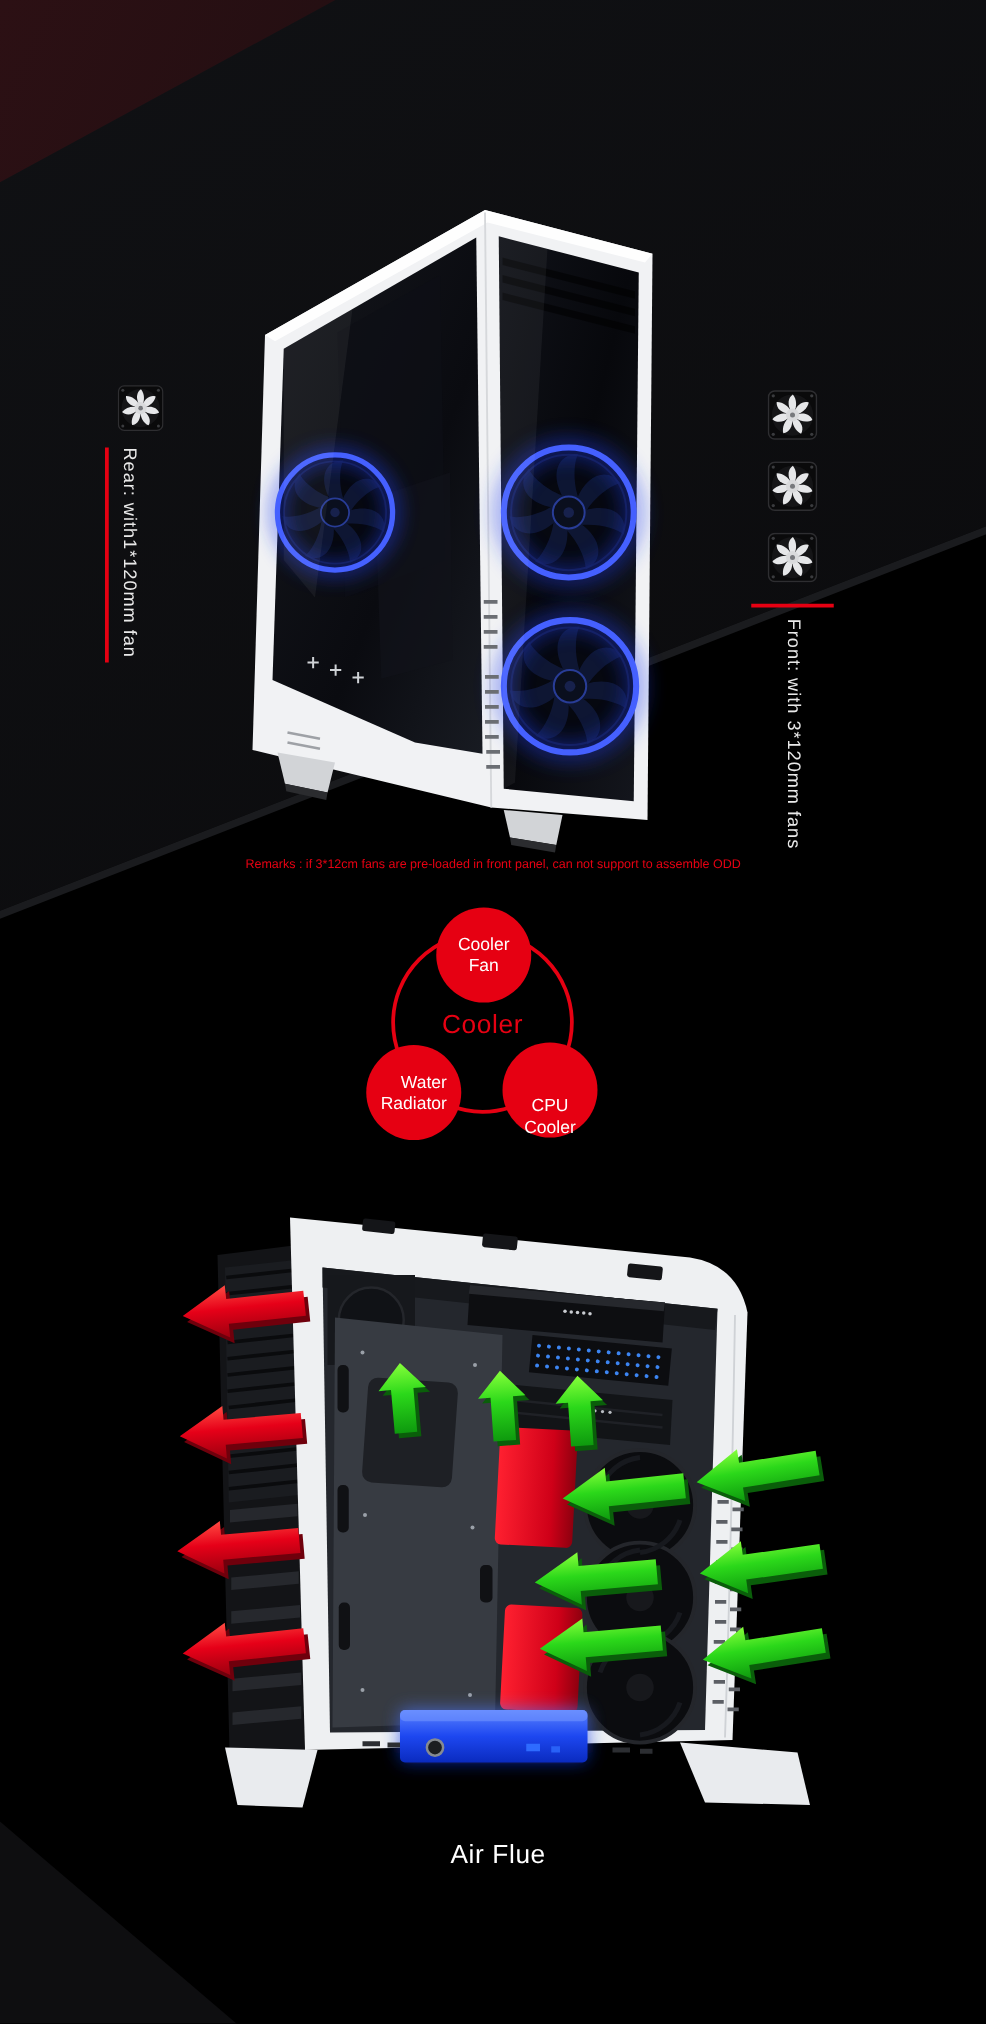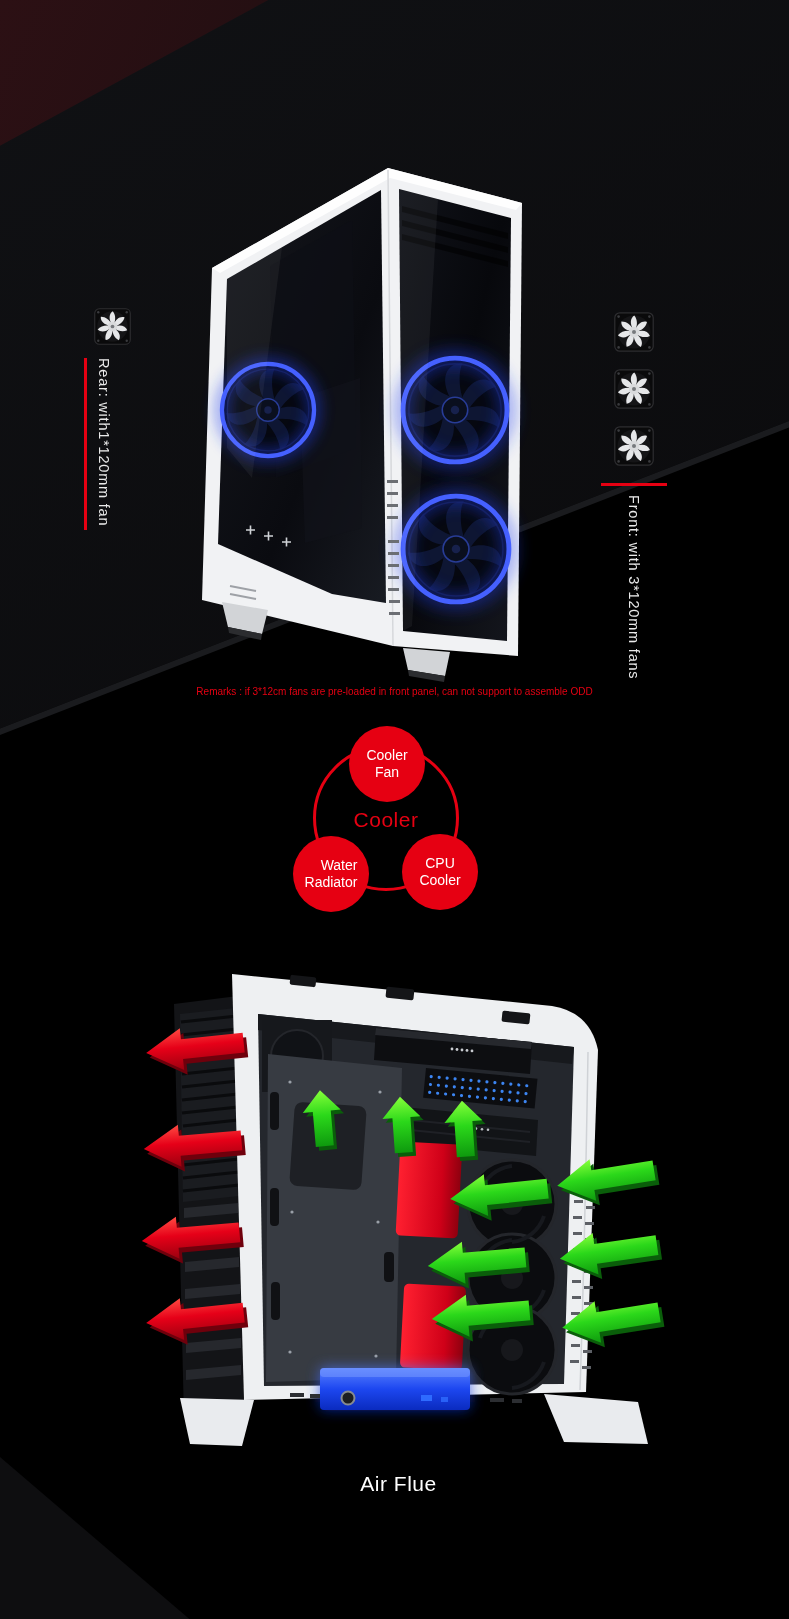--- a/index.html
+++ b/index.html
@@ -34,21 +34,21 @@
     font-size:10px;margin:0;}
   
   .support{left:0;top:726px;width:789px;height:200px;}
   .ring{position:absolute;left:313px;top:19px;width:146px;height:146px;border:3px solid var(--accent);
     border-radius:50%;box-sizing:border-box;}
   .snode{position:absolute;width:76px;height:76px;border-radius:50%;background:var(--accent);
     color:#fff;display:flex;align-items:center;justify-content:center;font-size:14px;
     line-height:1.2;text-align:center;}
   .n-top{left:349px;top:0;}
   .n-left{left:293px;top:110px;text-align:right;}
-  .n-right{left:402px;top:108px;}
+  .n-right{left:402px;top:108px;align-items:flex-end;}
   .pre{white-space:pre-line;}
   .slabel{position:absolute;left:286px;top:82px;width:200px;text-align:center;
     color:var(--accent);font-size:21px;letter-spacing:0.5px;}
   
   .air-flue{left:0;top:1468px;width:100%;text-align:center;color:#ffffff;
     font-size:21px;letter-spacing:0.5px;margin:4px;}
 </style>
 </head>
 <body>
 

